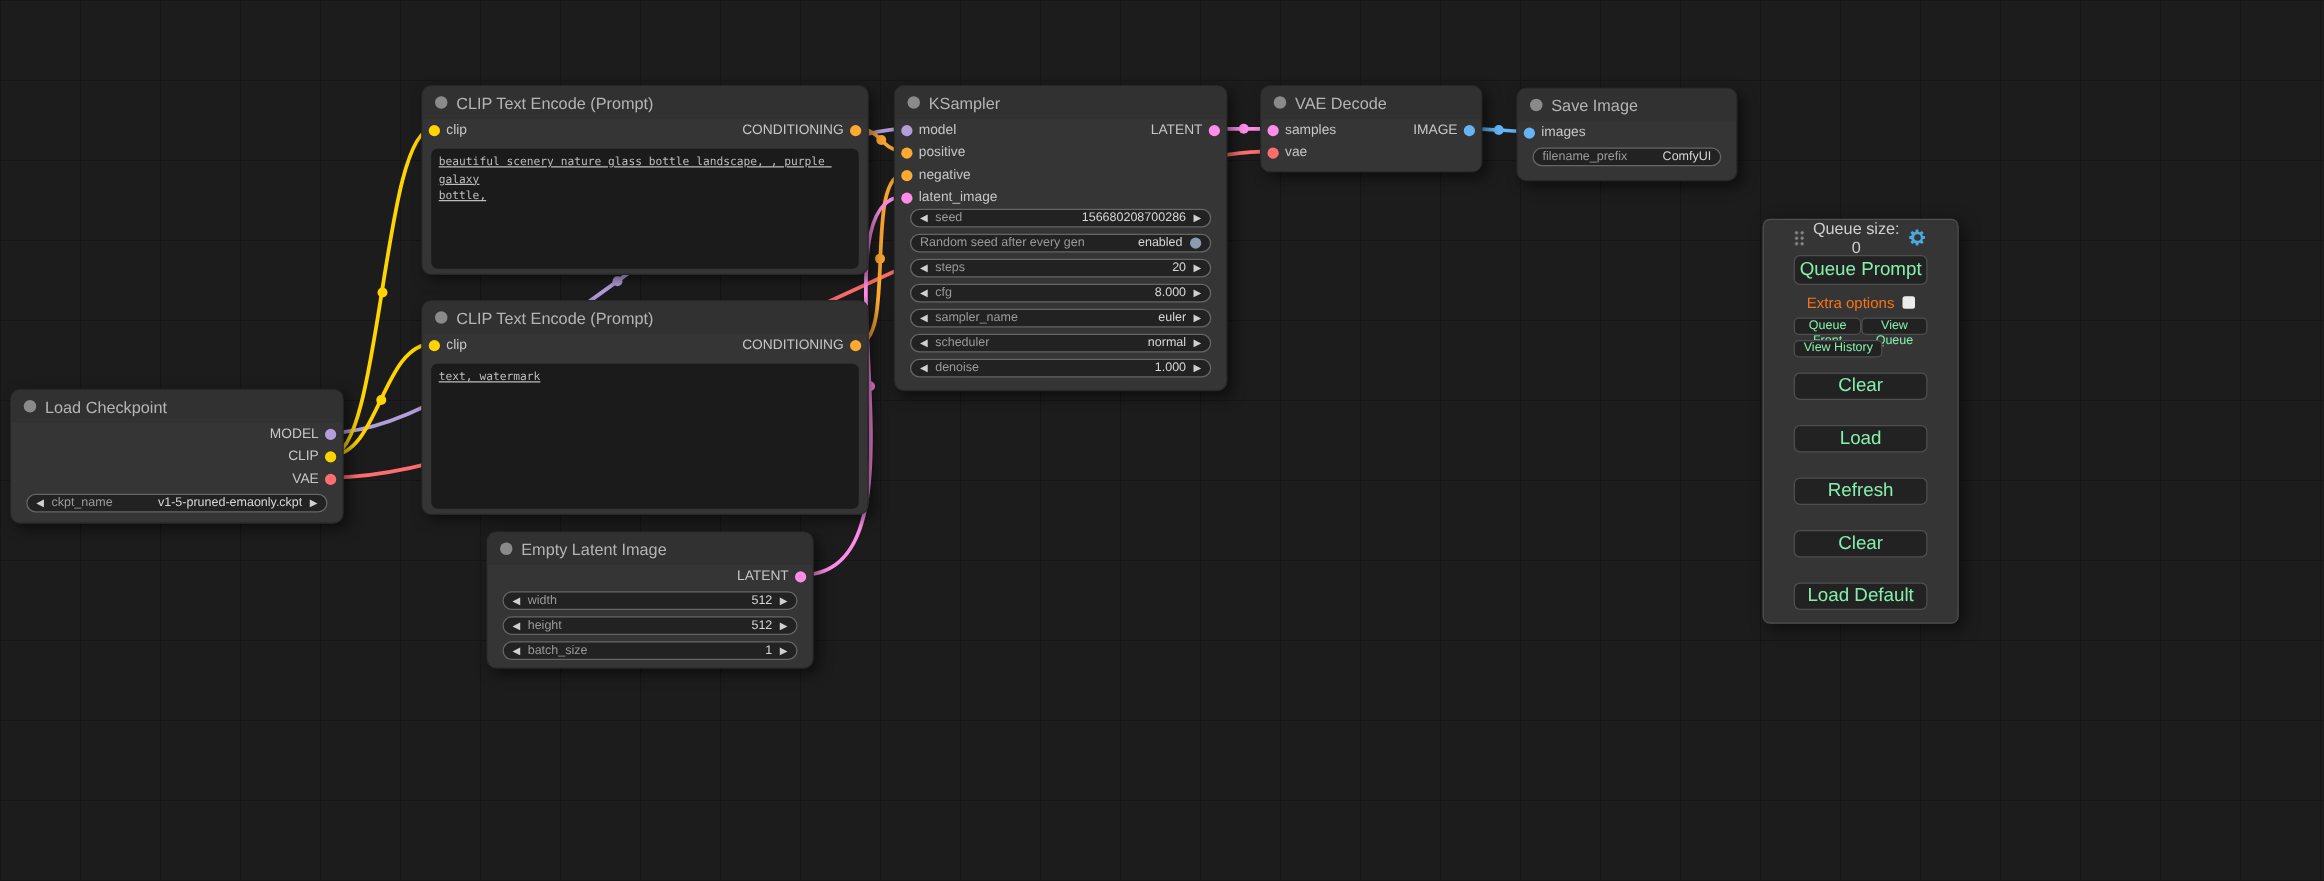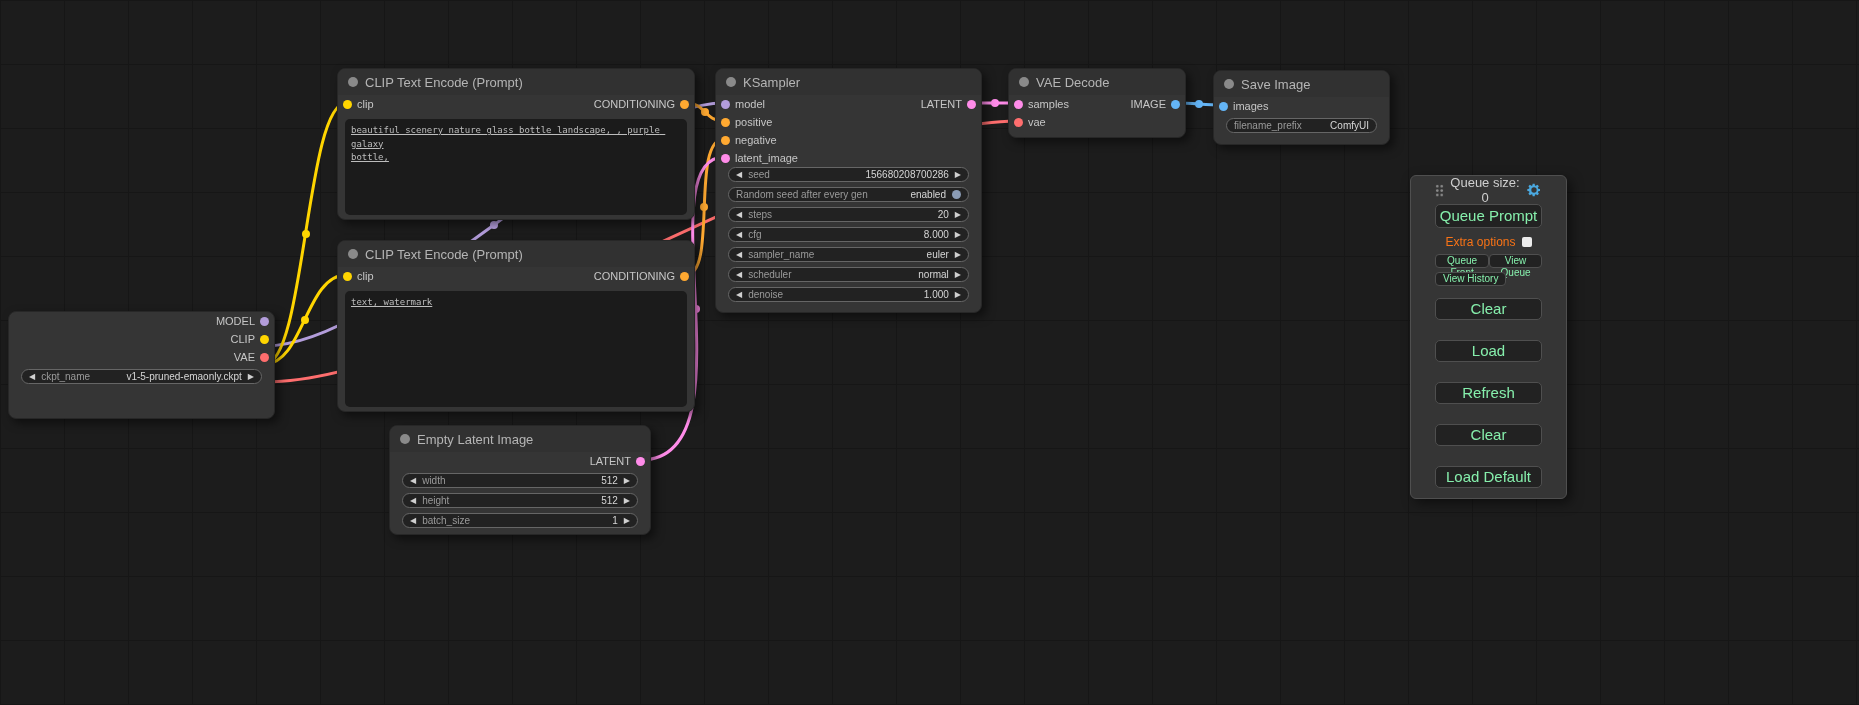--- a/index.html
+++ b/index.html
@@ -102,20 +102,24 @@
     <circle cx="305" cy="320" r="4" fill="#FFD500"></circle>
     <circle cx="641" cy="252" r="4" fill="#FF6E6E"></circle>
     <circle cx="705" cy="112" r="4" fill="#FFA931"></circle>
     <circle cx="704" cy="207" r="4" fill="#FFA931"></circle>
     <circle cx="696" cy="309" r="4" fill="#FF8CE9"></circle>
     <circle cx="995" cy="103" r="4" fill="#FF8CE9"></circle>
     <circle cx="1199" cy="104" r="4" fill="#64B5F6"></circle>
   </svg>
 
   <div class="node" style="left:8px;top:311px;width:267px;height:108px">
+    <div class="node-title">
+      <span class="title-dot" style="background: rgb(138, 138, 138);"></span>
+      <span class="title-text">Load Checkpoint</span>
+    </div>
     <div class="slot-row slot-out">
       <span class="label">MODEL</span>
       <span class="dot" style="background: rgb(179, 157, 219);"></span>
     </div>
     <div class="slot-row slot-out">
       <span class="label">CLIP</span>
       <span class="dot" style="background: rgb(255, 213, 0);"></span>
     </div>
     <div class="slot-row slot-out">
       <span class="label">VAE</span>

